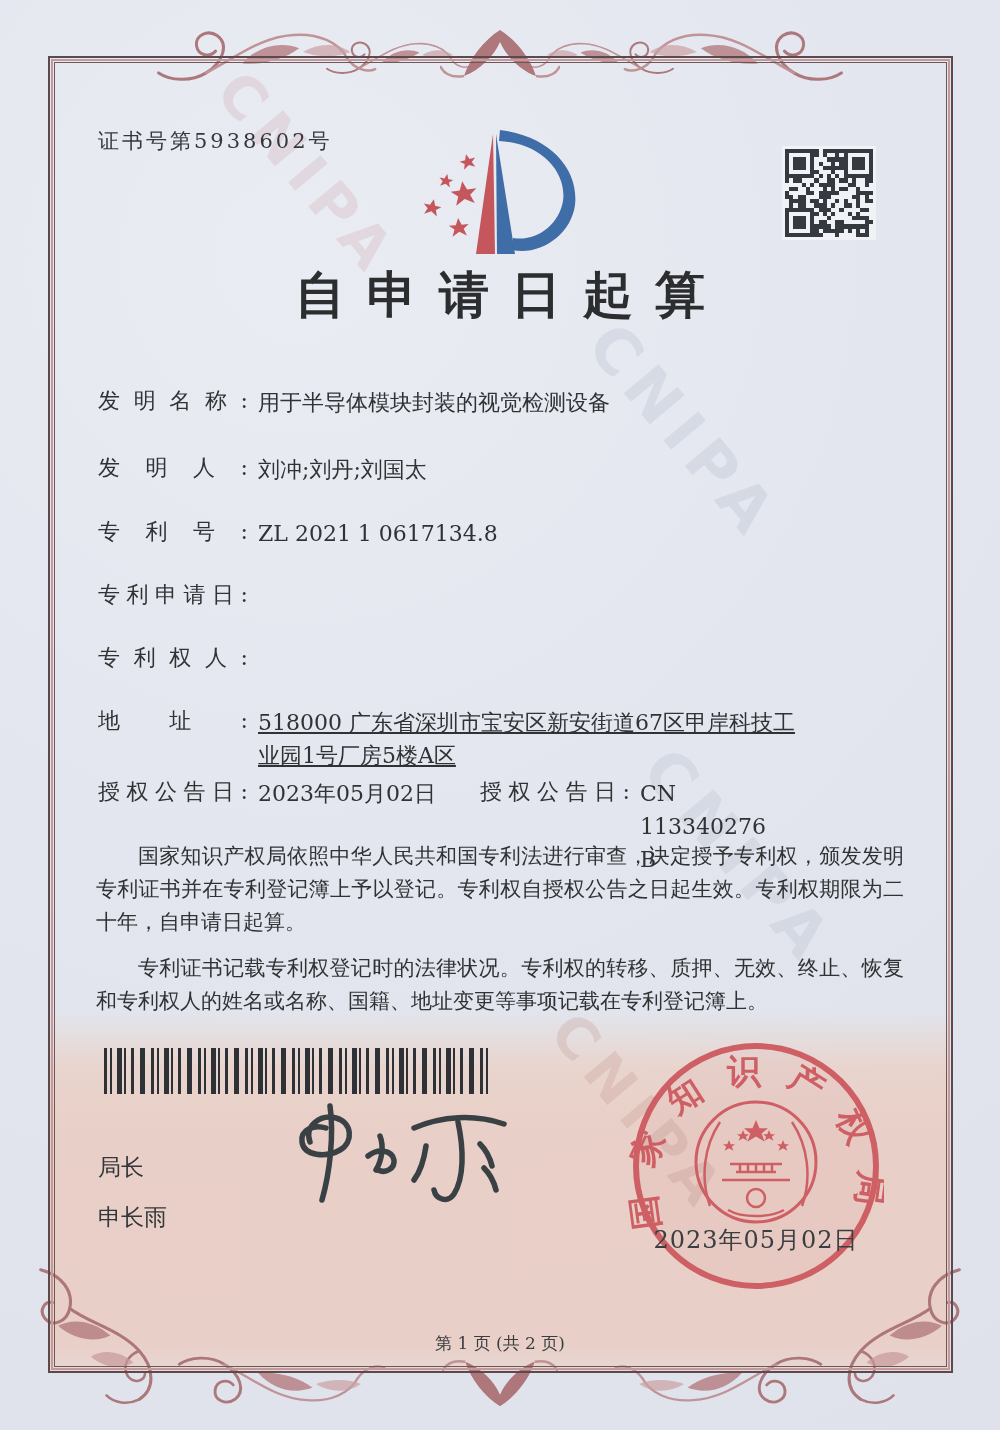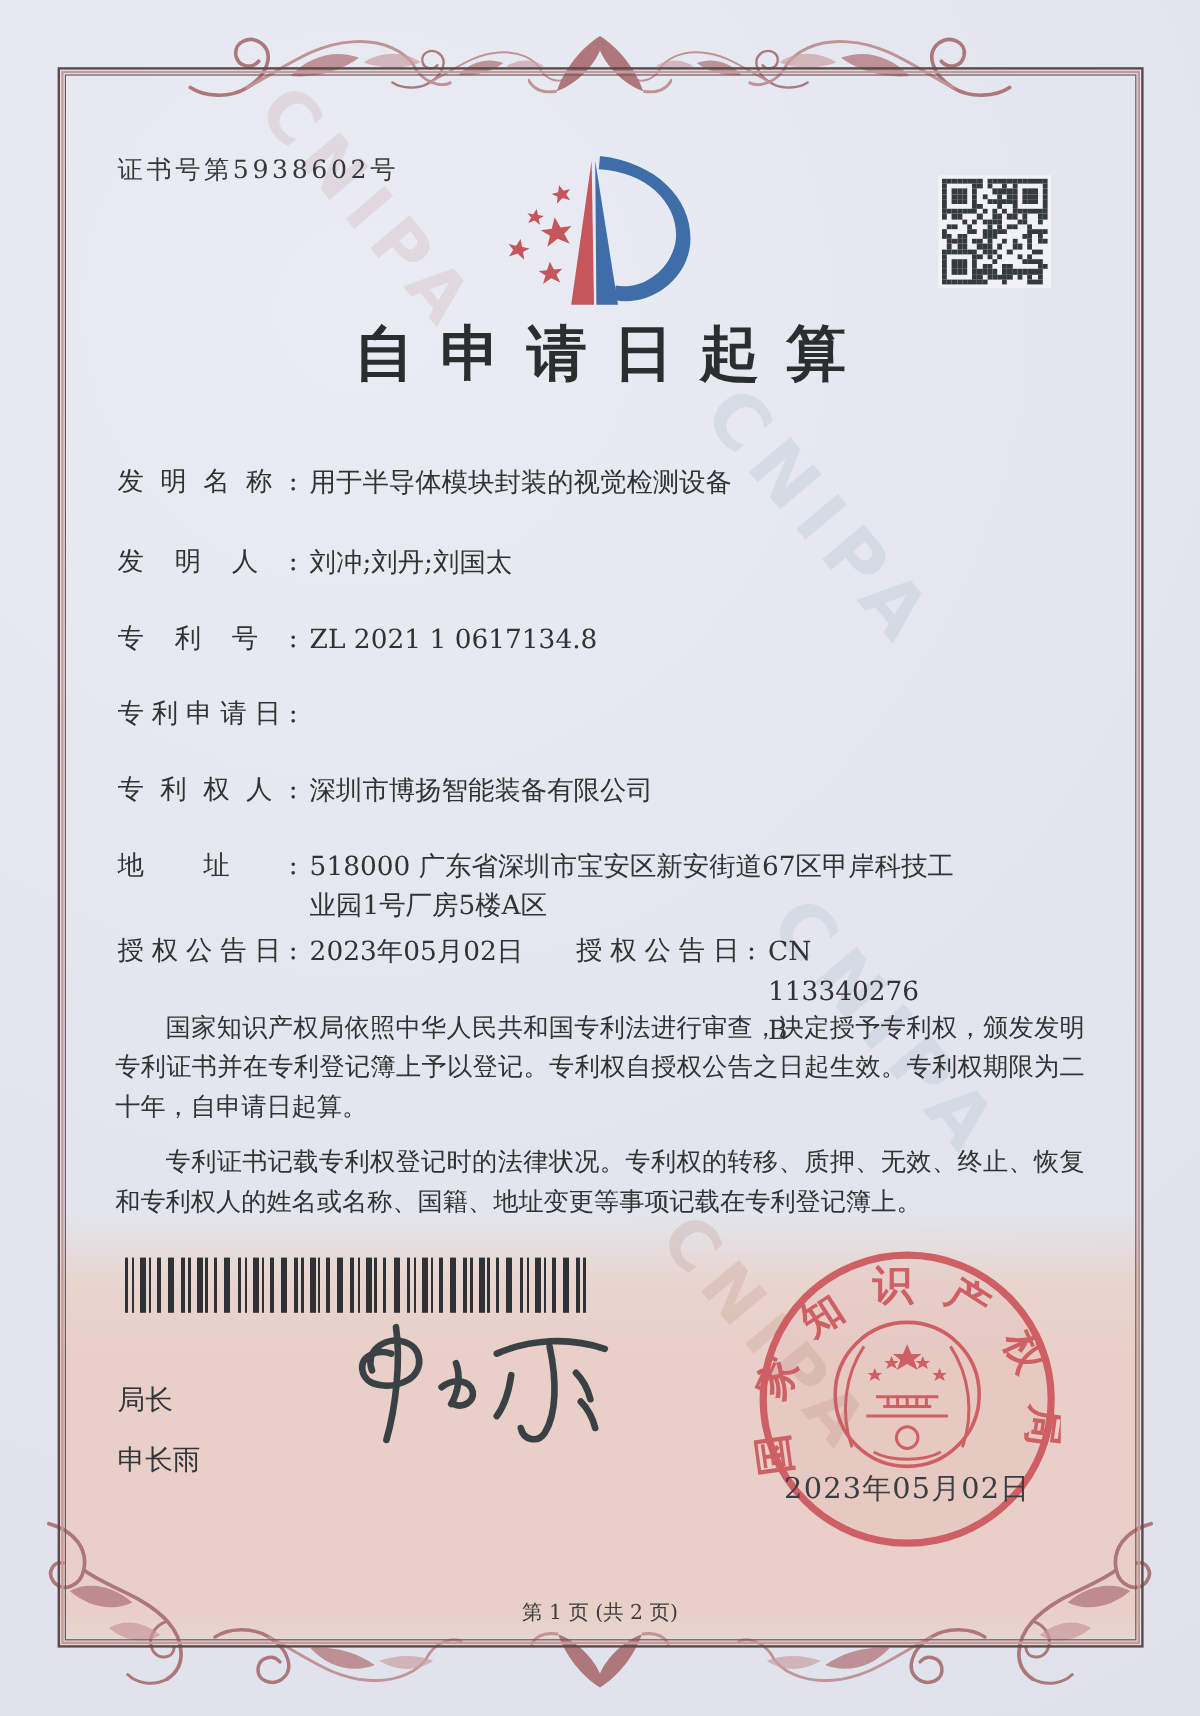--- a/index.html
+++ b/index.html
@@ -32,21 +32,21 @@
   .qr i{background:#343a3f;}
   .title{position:absolute;left:0;width:1000px;top:262px;text-align:center;font-size:50px;font-weight:bold;
     letter-spacing:22px;text-indent:22px;color:#2b2d2f;}
   
   .fields{position:absolute;left:98px;top:386px;width:810px;}
   .row{position:absolute;left:0;display:flex;align-items:flex-start;}
   .lab{display:inline-block;width:150px;font-size:22px;color:#303234;
     text-align:justify;text-align-last:justify;-moz-text-align-last:justify;flex:none;}
   .val{font-size:22px;margin-left:10px;color:#303234;line-height:33px;}
   .r1{top:0;} .r2{top:67px;} .r3{top:131px;} .r4{top:194px;} .r5{top:257px;} .r6{top:320px;} .r7{top:391px;}
-  .val-addr{width:540px;}
+  .val-addr{width:540px;text-decoration:underline;}
   .grp2{position:absolute;left:382px;top:0;display:flex;}
   
   .paras{position:absolute;left:96px;top:840px;width:808px;font-size:21px;line-height:33px;color:#303234;text-align:justify;}
   .paras p{margin:0 0 13px 0;text-indent:2em;}
   
   .barcode{position:absolute;left:104px;top:1048px;width:386px;height:46px;
     background:repeating-linear-gradient(90deg,#2e3237 0 3px,transparent 3px 6px,#2e3237 6px 8px,transparent 8px 13px,#2e3237 13px 18px,transparent 18px 20px,#2e3237 20px 22px,transparent 22px 27px,#2e3237 27px 30px,transparent 30px 36px,#2e3237 36px 41px,transparent 41px 47px);}
   
   .signer{position:absolute;left:98px;top:1142px;font-family:"DejaVu Sans","Liberation Sans",sans-serif;
     font-size:23px;color:#33363a;line-height:50px;}
@@ -607,21 +607,20 @@
     </div>
     <div class="row r3">
       <span class="lab">专利号:</span>
       <span class="val">ZL 2021 1 0617134.8</span>
     </div>
     <div class="row r4">
       <span class="lab">专利申请日:</span>
     </div>
     <div class="row r5">
       <span class="lab">专利权人:</span>
-      <span class="val">深圳市博扬智能装备有限公司</span>
     </div>
     <div class="row r6">
       <span class="lab">地址:</span>
       <span class="val val-addr">518000 广东省深圳市宝安区新安街道67区甲岸科技工业园1号厂房5楼A区</span>
     </div>
     <div class="row r7">
       <span class="lab">授权公告日:</span>
       <span class="val">2023年05月02日</span>
       <span class="grp2">
         <span class="lab">授权公告日:</span>

